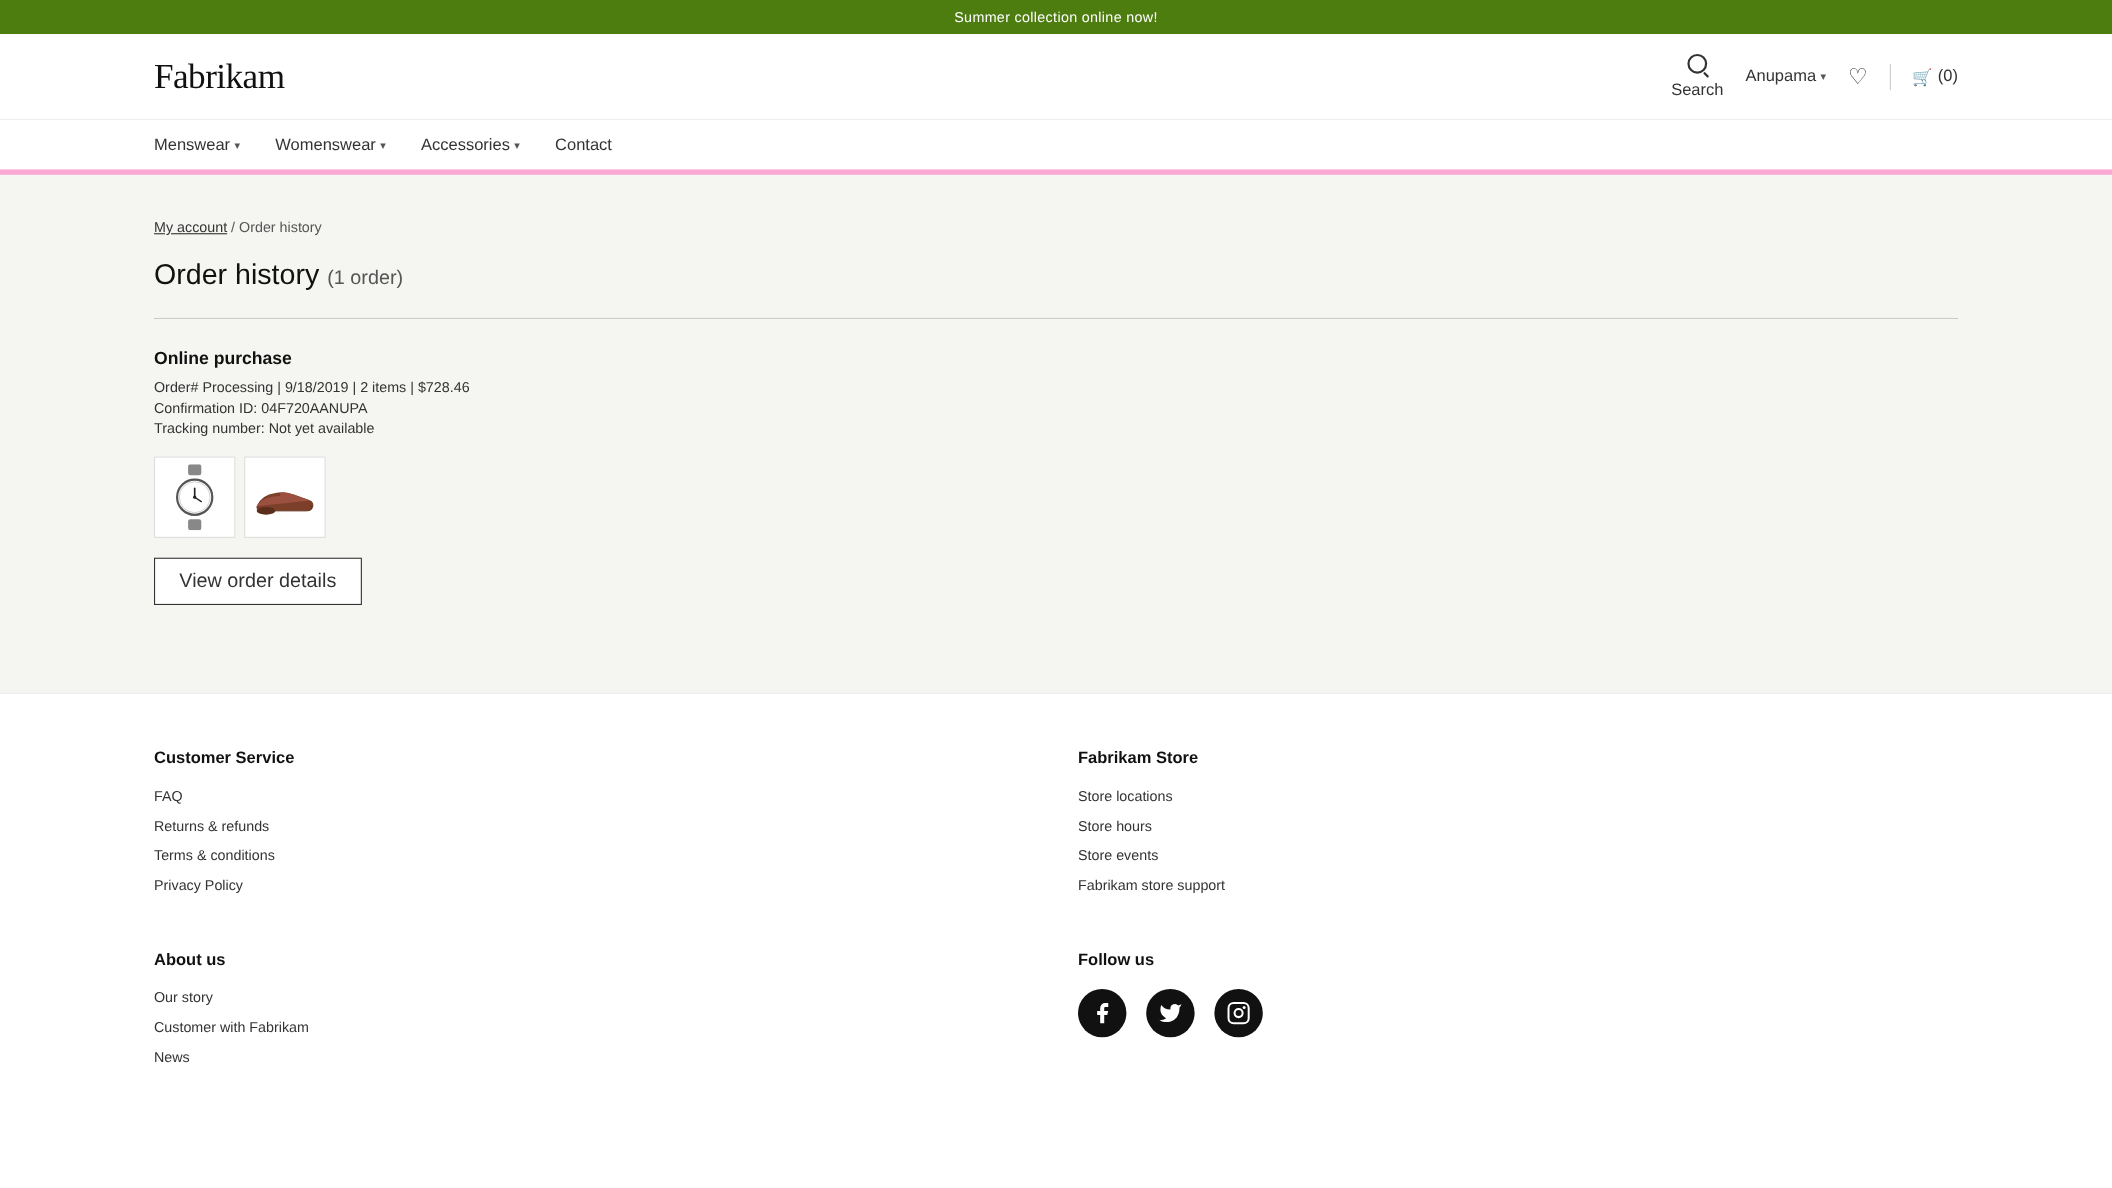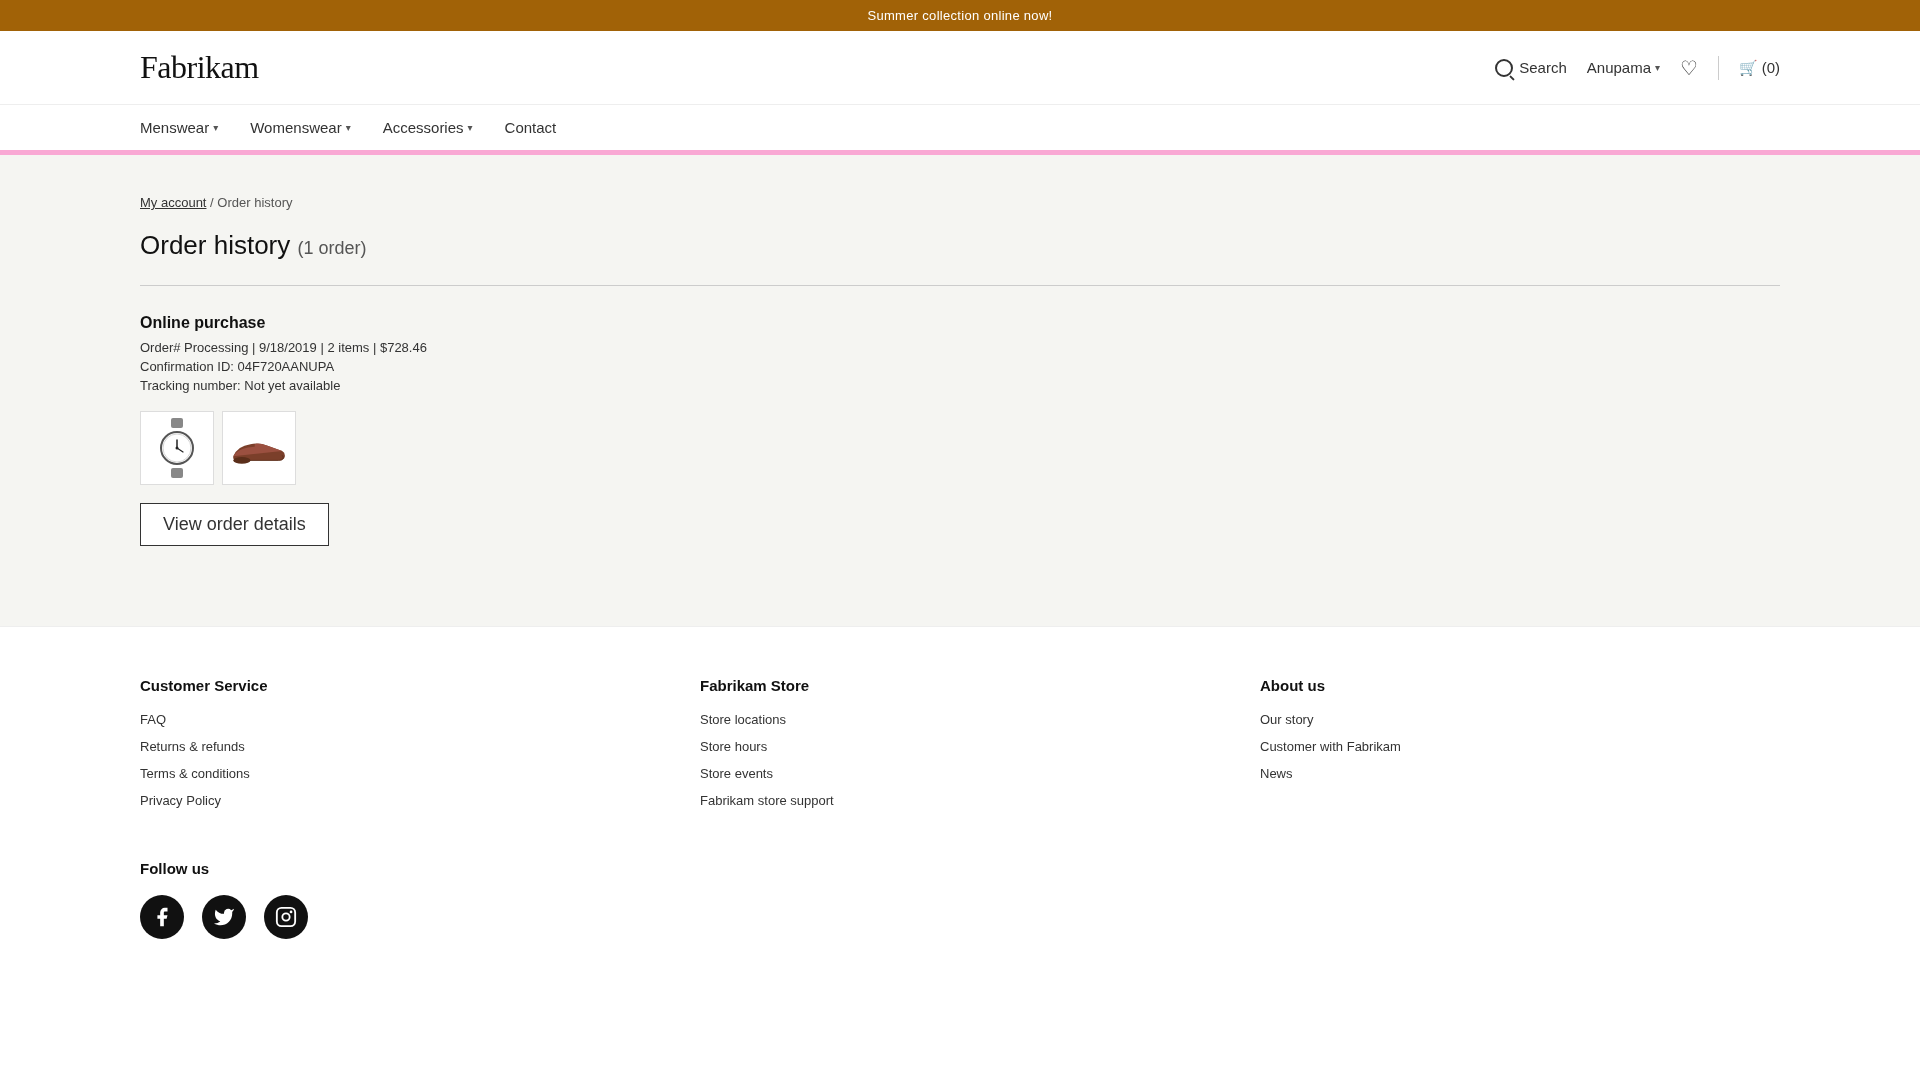--- a/index.html
+++ b/index.html
@@ -1,21 +1,21 @@
 <!DOCTYPE html>
 <html><head>
   <meta charset="utf-8">
   <title>Fabrikam order history</title>
   <style>
     * { margin: 0; padding: 0; box-sizing: border-box; }
     body { font-family: 'Segoe UI', Arial, sans-serif; font-size: 14px; color: #333; background: #fff; }
 
     
     .top-banner {
-      background: #a16207;
+      background: #4d7c0f;
       color: #fff;
       text-align: center;
       padding: 8px;
       font-size: 13px;
       letter-spacing: 0.3px;
     }
 
     
     .header {
       display: flex;
@@ -40,20 +40,21 @@
     .search-btn {
       display: flex;
       align-items: center;
       gap: 6px;
       cursor: pointer;
       background: none;
       border: none;
       font-size: 15px;
       color: #333;
       font-family: inherit;
+      flex-direction: column;
     }
     .search-icon-circle {
       width: 18px; height: 18px;
       border: 2px solid #333;
       border-radius: 50%;
       display: inline-block;
       position: relative;
     }
     .search-icon-circle::after {
       content: '';
@@ -202,21 +203,21 @@
     }
 
     
     .footer {
       background: #fff;
       padding: 50px 140px 60px;
       border-top: 1px solid #eee;
     }
     .footer-grid {
       display: grid;
-      grid-template-columns: 1fr 1fr 1fr;
+      grid-template-columns: 1fr 1fr;
       gap: 40px;
     }
     .footer-col-title {
       font-size: 15px;
       font-weight: 700;
       margin-bottom: 18px;
       color: #111;
     }
     .footer-link {
       display: block;

